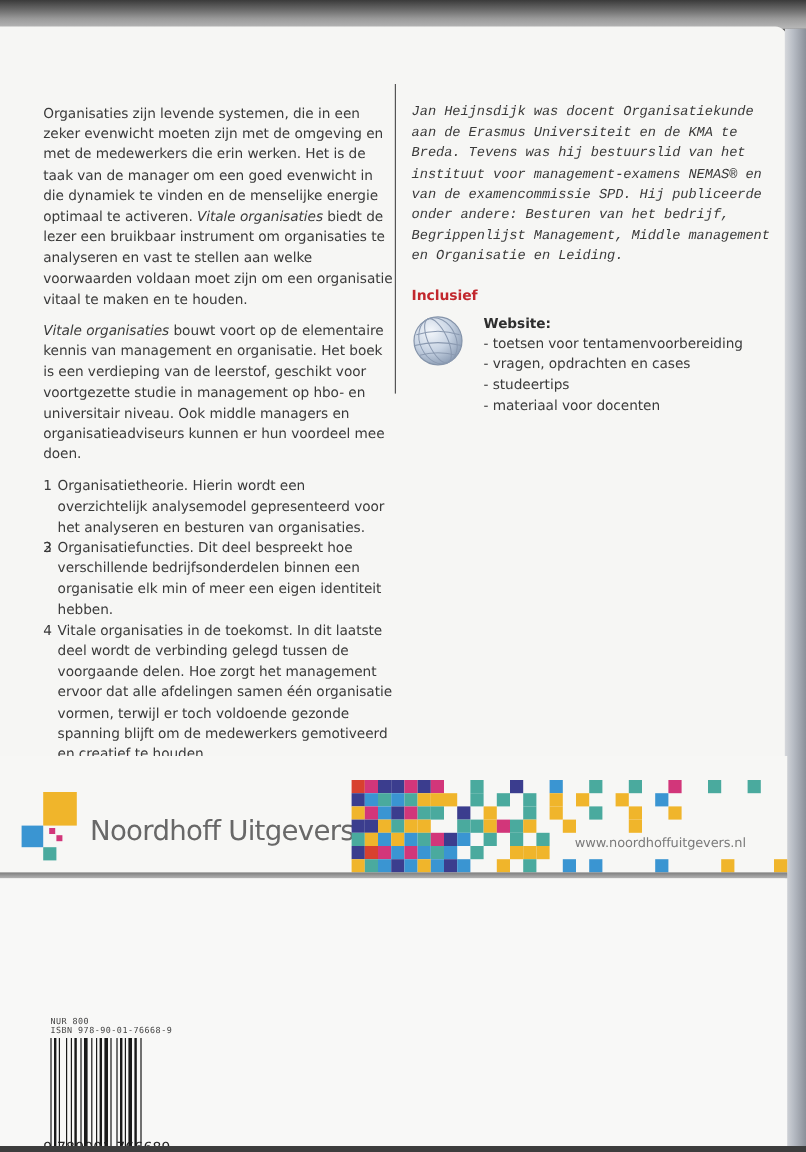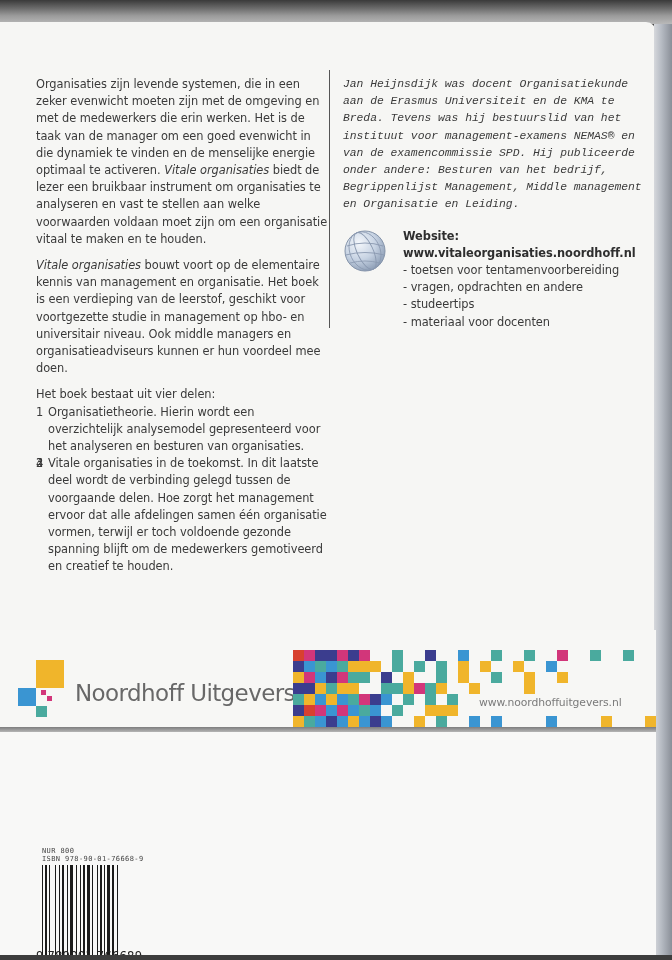--- a/index.html
+++ b/index.html
@@ -23,20 +23,21 @@
     }
     .bottom-edge {
       position: absolute; left: 0; top: 955px; width: 672px; height: 5px; background: #3d3d3d;
     }
     .divider {
       position: absolute; left: 329px; top: 70px; width: 1px; height: 258px; background: #555;
     }
     .col {
       position: absolute; color: #3a3a3a; font-size: 11.4px; line-height: 17.2px;
       letter-spacing: -0.05px;
+      margin-top: 10px;
     }
     .col-left { left: 36px; top: 76px; width: 292px; }
     .col-right { left: 343px; top: 76px; width: 300px; }
     .col p { margin: 0 0 9px 0; }
     .italic { font-style: italic; }
     ol.parts { list-style: none; margin: 0; padding: 0; }
     ol.parts li { position: relative; padding-left: 12px; }
     ol.parts li .num { position: absolute; left: 0; top: 0; }
     .bio { font-style: italic; margin-bottom: 14px !important; font-family: Liberation Mono, monospace; }
     .incl-title { color: #c2272d; font-weight: bold; margin: 0 0 6px 0; font-size: 11.6px; }
@@ -85,52 +86,51 @@
 
 <div class="top-edge"></div>
 <div class="cover"></div>
 <div class="right-edge"></div>
 
 <div class="divider"></div>
 
 <div class="col col-left">
   <p><span>Organisaties zijn levende systemen, die in een zeker evenwicht moeten zijn met de omgeving en met de medewerkers die erin werken. Het is de taak van de manager om een goed evenwicht in die dynamiek te vinden en de menselijke energie optimaal te activeren. </span><span class="italic">Vitale organisaties</span><span> biedt de lezer een bruikbaar instrument om organisaties te analyseren en vast te stellen aan welke voorwaarden voldaan moet zijn om een organisatie vitaal te maken en te houden.</span></p>
   <p><span class="italic">Vitale organisaties</span><span> bouwt voort op de elementaire kennis van management en organisatie. Het boek is een verdieping van de leerstof, geschikt voor voortgezette studie in management op hbo- en universitair niveau. Ook middle managers en organisatieadviseurs kunnen er hun voordeel mee doen.</span></p>
-  <div>Het boek bestaat uit vier delen:</div>
   <ol class="parts">
     <li><span class="num">1</span><span>Organisatietheorie. Hierin wordt een overzichtelijk analysemodel gepresenteerd voor het analyseren en besturen van organisaties.</span></li>
     <li><span class="num">2</span></li>
-    <li><span class="num">3</span></li>
+    <li><span class="num">3</span><span>Organisatiefuncties. Dit deel bespreekt hoe verschillende bedrijfsonderdelen binnen een organisatie elk min of meer een eigen identiteit hebben.</span></li>
     <li><span class="num">4</span><span>Vitale organisaties in de toekomst. In dit laatste deel wordt de verbinding gelegd tussen de voorgaande delen. Hoe zorgt het management ervoor dat alle afdelingen samen één organisatie vormen, terwijl er toch voldoende gezonde spanning blijft om de medewerkers gemotiveerd en creatief te houden.</span></li>
   </ol>
 </div>
 
 <div class="col col-right">
   <p class="bio">Jan Heijnsdijk was docent Organisatiekunde aan de Erasmus Universiteit en de KMA te Breda. Tevens was hij bestuurslid van het instituut voor management-examens NEMAS® en van de examencommissie SPD. Hij publiceerde onder andere: Besturen van het bedrijf, Begrippenlijst Management, Middle management en Organisatie en Leiding.</p>
+  <div class="incl-title">Inclusief</div>
   <div class="web-block">
     <svg class="globe" viewBox="0 0 44 44">
       <defs>
         <radialGradient id="gg" cx="35%" cy="30%" r="75%">
           <stop offset="0%" stop-color="#f4f7fb"></stop>
           <stop offset="55%" stop-color="#c7d3e3"></stop>
           <stop offset="100%" stop-color="#8c9db5"></stop>
         </radialGradient>
       </defs>
       <circle cx="22" cy="22" r="20" fill="url(#gg)" stroke="#8594aa" stroke-width="1"></circle>
       <ellipse cx="22" cy="22" rx="8" ry="20" fill="none" stroke="#8a99b0" stroke-width="0.9" transform="rotate(-25 22 22)"></ellipse>
       <ellipse cx="22" cy="22" rx="15" ry="20" fill="none" stroke="#8a99b0" stroke-width="0.8" transform="rotate(-25 22 22)"></ellipse>
       <path d="M4 17 Q22 11 40 17" fill="none" stroke="#8a99b0" stroke-width="0.9"></path>
       <path d="M2.5 26 Q22 21 41.5 26" fill="none" stroke="#8a99b0" stroke-width="0.9"></path>
       <path d="M7 34 Q22 30 37 34" fill="none" stroke="#8a99b0" stroke-width="0.8"></path>
     </svg>
     <div class="web-title">Website:</div>
-    <div class="web-url">www.vitaleorganisaties.noordhoff.nl</div>
     <ul class="features">
       <li>- toetsen voor tentamenvoorbereiding</li>
-      <li>- vragen, opdrachten en andere</li>
+      <li>- vragen, opdrachten en cases</li>
       <li>- studeertips</li>
       <li>- materiaal voor docenten</li>
     </ul>
   </div>
 </div>
 
 <div class="publisher-band"></div>
 <div class="logo">
   <div style="left:18px;top:0;width:28px;height:28px;background:#f0b52b;"></div>
   <div style="left:0;top:28px;width:18px;height:18px;background:#3a95d2;"></div>

